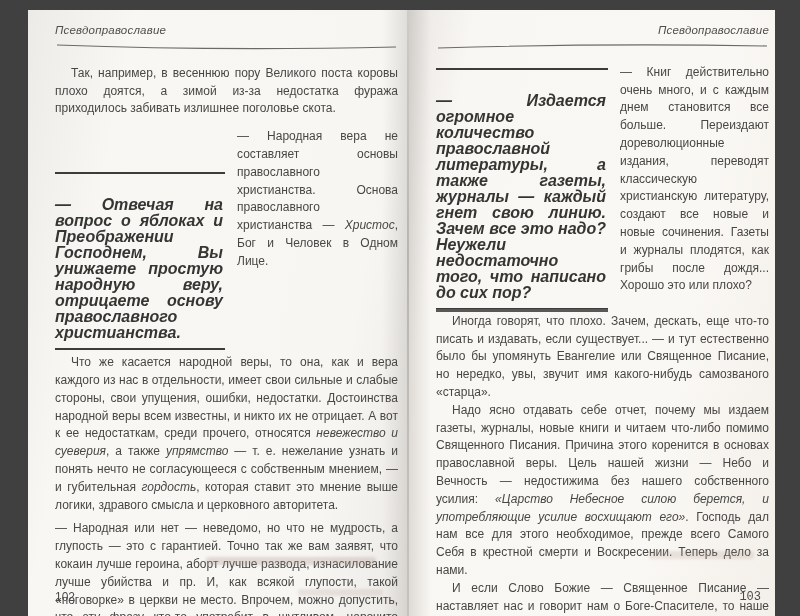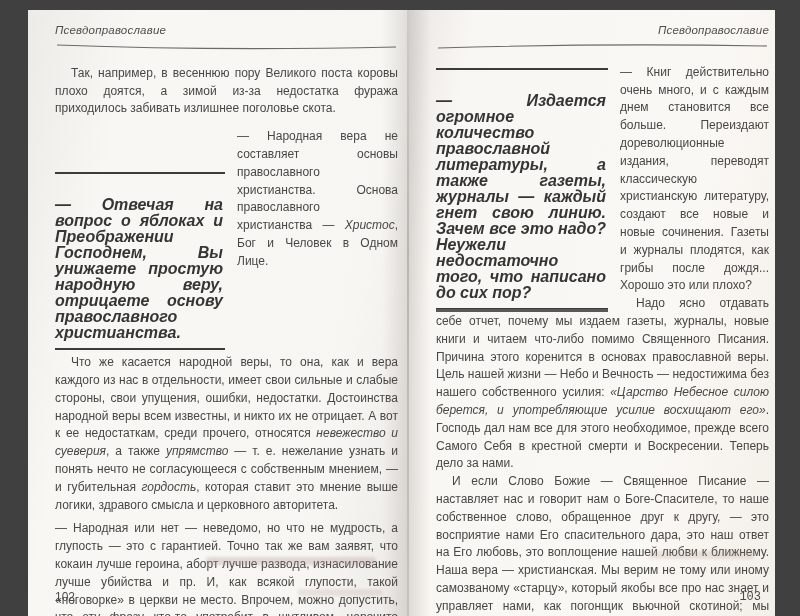--- a/index.html
+++ b/index.html
@@ -88,20 +88,21 @@
         <div class="runhead right">Псевдоправославие</div>
         <svg class="headrule" viewBox="0 0 333 9" preserveAspectRatio="none">
           <path d="M2,6 Q 170,1 331,4" stroke="#6a6a68" stroke-width="1.1" fill="none"></path>
         </svg>
 
         <div style="margin-top:13px">
           <div class="qbox w2">— Издается огромное количество православной литературы, а также газеты, журналы — каждый гнет свою линию. Зачем все это надо? Неужели недостаточно того, что написано до сих пор?</div>
           <p>— Книг действительно очень много, и с каждым днем становится все больше. Переиздают дореволюционные издания, переводят классическую христианскую литературу, создают все новые и новые сочинения. Газеты и журналы плодятся, как грибы после дождя... Хорошо это или плохо?</p>
         </div>
 
+        <p class="clr indent" style="margin-top:4px">Иногда говорят, что плохо. Зачем, дескать, еще что-то писать и издавать, если существует... — и тут естественно было бы упомянуть Евангелие или Священное Писание, но нередко, увы, звучит имя какого-нибудь самозваного «старца».</p>
         <p class="indent"><span>Надо ясно отдавать себе отчет, почему мы издаем газеты, журналы, новые книги и читаем что-либо помимо Священного Писания. Причина этого коренится в основах православной веры. Цель нашей жизни — Небо и Вечность — недостижима без нашего собственного усилия: </span><span class="it">«Царство Небесное силою берется, и употребляющие усилие восхищают его»</span><span>. Господь дал нам все для этого необходимое, прежде всего Самого Себя в крестной смерти и Воскресении. Теперь дело за нами.</span></p>
         <p class="indent">И если Слово Божие — Священное Писание — наставляет нас и говорит нам о Боге-Спасителе, то наше собственное слово, обращенное друг к другу, — это восприятие нами Его спасительного дара, это наш ответ на Его любовь, это воплощение нашей любви к ближнему. Наша вера — христианская. Мы верим не тому или иному самозваному «старцу», который якобы все про нас знает и управляет нами, как погонщик вьючной скотиной; мы верим Христу, Самому Богу, ставшему Человеком, чтобы мы стали подобны Ему, Богу, Который ждет от нас подвига взаимной действенной любви.</p>
       </div>
       <div class="pagenum right">103</div>
       <div class="smudge" style="left:240px;top:541px;width:105px;height:8px;opacity:.75;"></div>
       <div class="gutter-shade-r"></div>
     </div>
 
     <div class="gutter-line"></div>
   </div>

